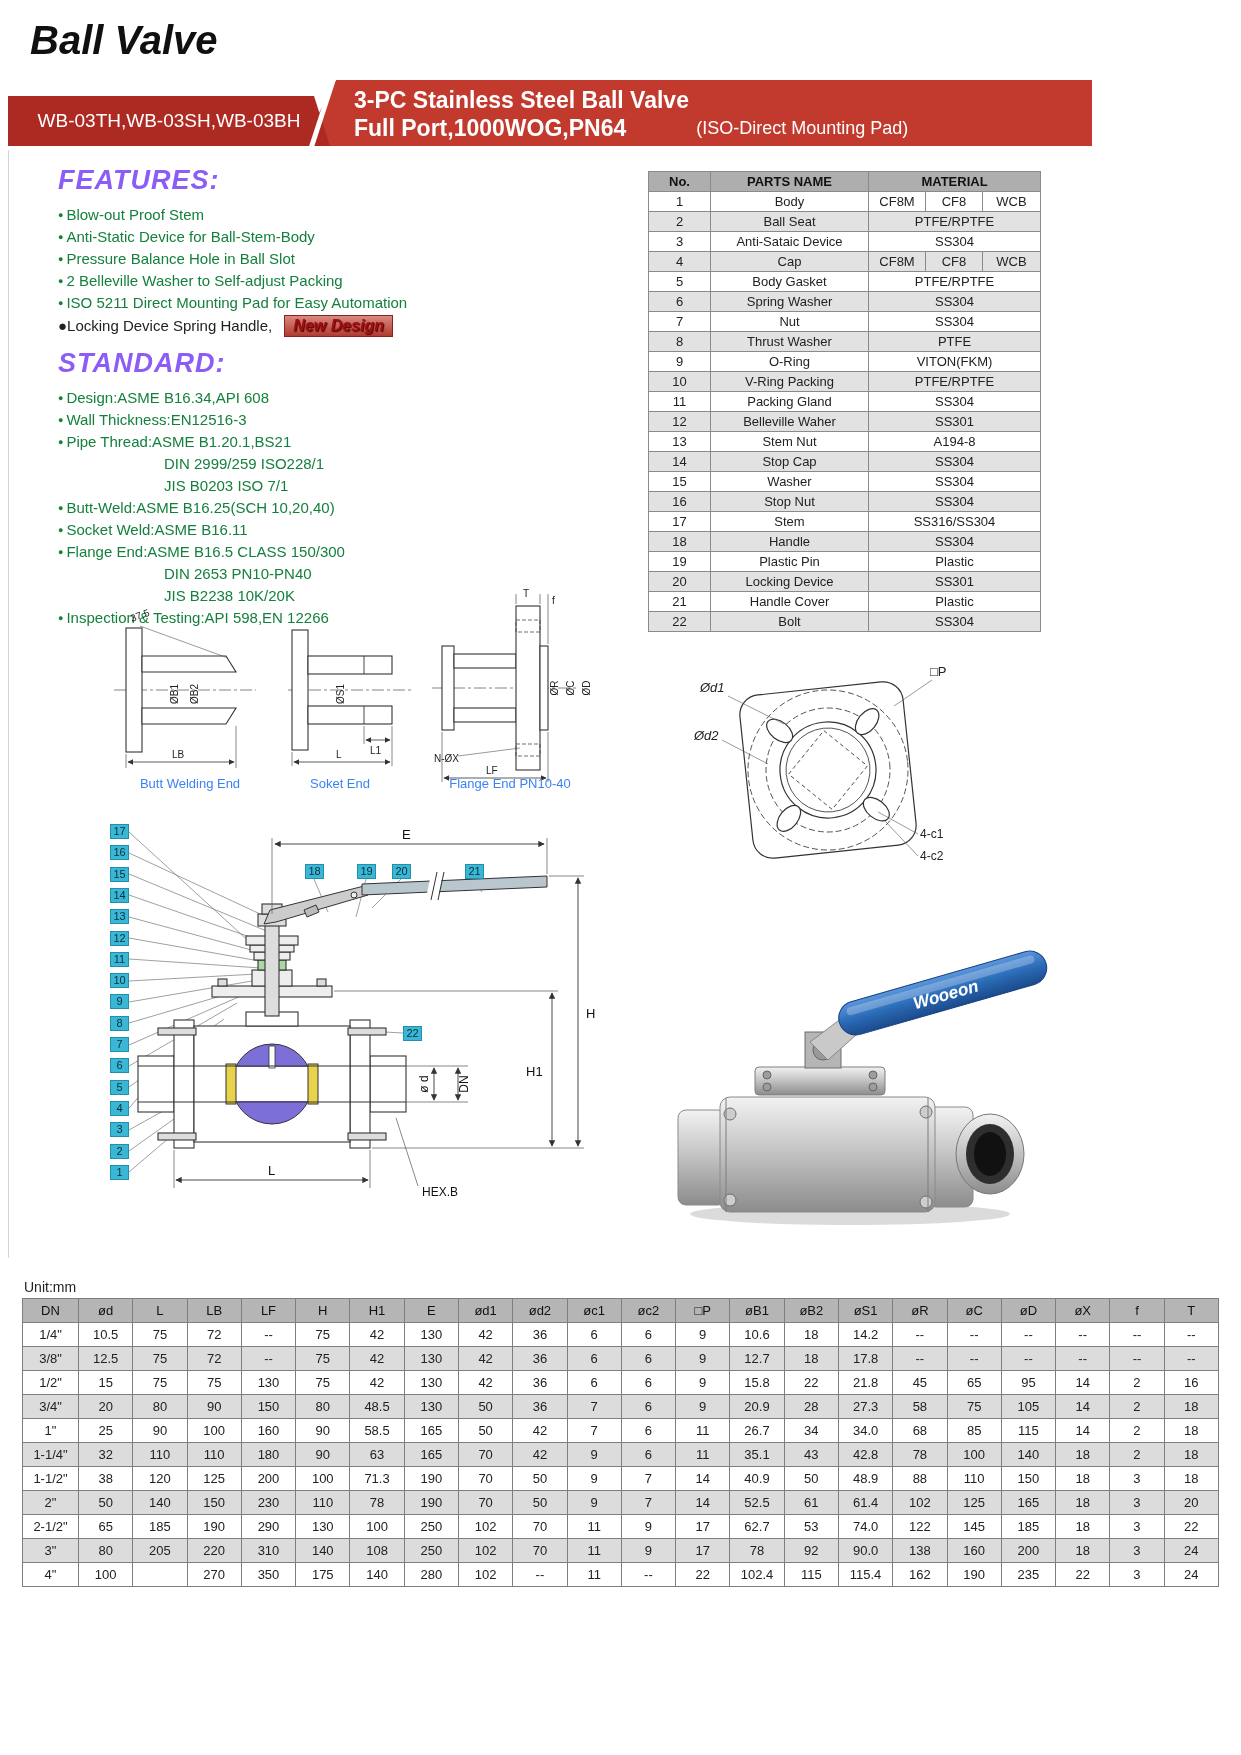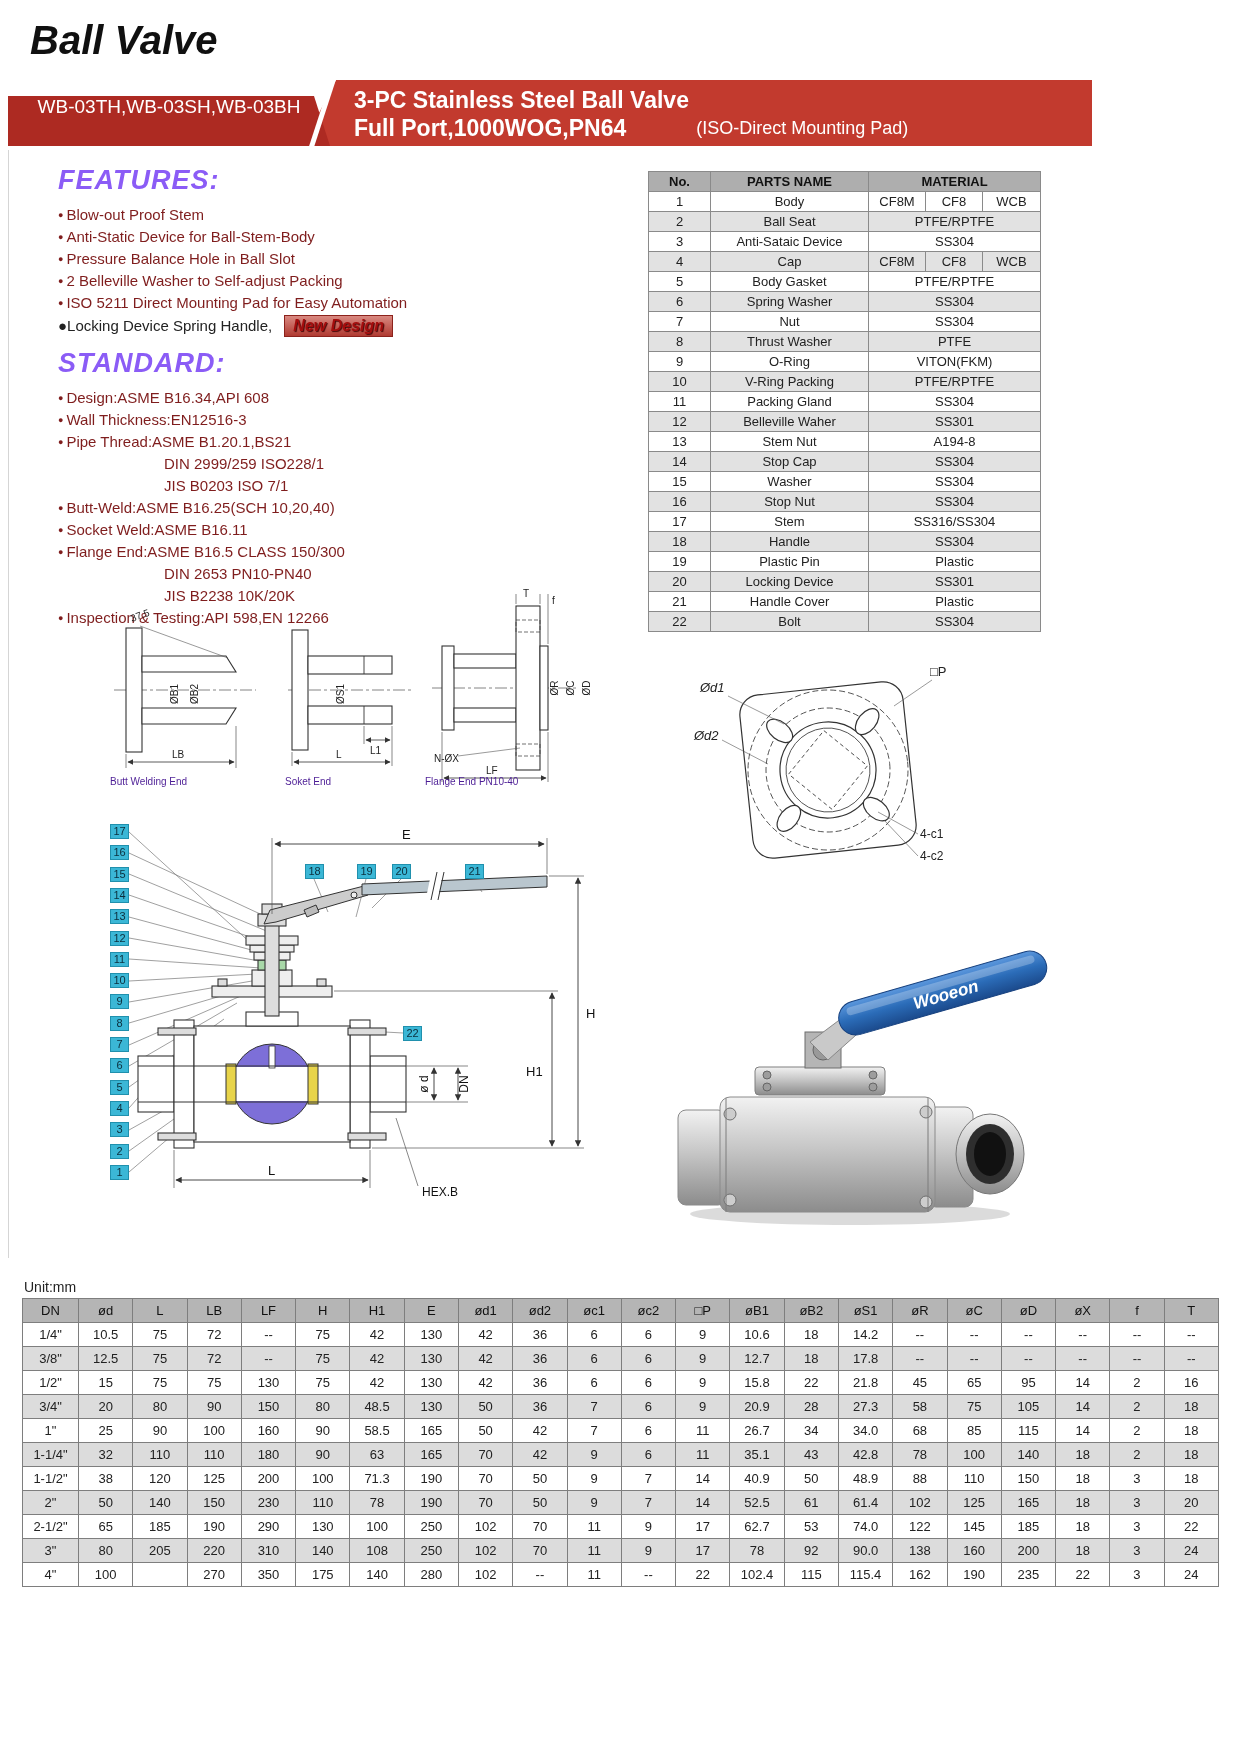--- a/index.html
+++ b/index.html
@@ -12,50 +12,50 @@
              font-weight:bold;color:#101010;}
 
   
   .band-right{position:absolute;left:302px;top:80px;width:790px;height:66px;background:#c23a2e;
               clip-path:polygon(34px 0,100% 0,100% 100%,0 100%);color:#fff;padding:6px 10px 0 52px;}
   .band-right .l1{font-size:23px;font-weight:bold;line-height:28px;}
   .band-right .l2{display:flex;align-items:flex-end;font-size:23px;font-weight:bold;line-height:28px;}
   .band-right .note{font-size:18px;font-weight:normal;margin-left:70px;}
   .band-left{position:absolute;left:8px;top:96px;width:322px;height:50px;background:#ad2a22;
              clip-path:polygon(0 0,calc(100% - 16px) 0,100% 100%,0 100%);
-             color:#fff;display:flex;justify-content:center;font-size:19px;}
+             color:#fff;display:flex;align-items:center;justify-content:center;font-size:19px;}
   .band-divider{position:absolute;left:320px;top:74px;width:5px;height:78px;background:#fff;
                 transform:rotate(18deg);}
   .page-edge{position:absolute;left:8px;top:150px;width:1px;height:1108px;background:#d5d5d5;}
 
   
   .features{position:absolute;left:58px;top:165px;width:400px;}
   .standard{position:absolute;left:58px;top:348px;width:420px;}
   .sec-heading{font-size:27px;font-weight:bold;font-style:italic;color:#8b5cf6;letter-spacing:1px;}
   .bullet-list{list-style:none;margin-top:9px;}
-  .bullet-list li{font-size:15px;line-height:19px;color:#7f1d1d;}
+  .bullet-list li{font-size:15px;line-height:19px;color:#15803d;}
   .bullet-list li::before{content:"\25CF";font-size:9px;margin-right:3px;position:relative;top:-2px;}
   .bullet-list li.indent{padding-left:106px;}
   .bullet-list li.indent::before{content:"";margin:0;}
   .lock-line{font-size:15px;}
   .new-design{display:inline-block;margin-left:8px;padding:1px 8px;font-size:16px;font-style:italic;
               font-weight:bold;color:#a50d0d;background:linear-gradient(180deg,#d98981,#b03a31);
               text-shadow:1px 1px 1px #4a0a0a;border:1px solid #8c221c;}
 
   
   .parts-wrap{position:absolute;left:648px;top:171px;width:392px;}
   table{border-collapse:collapse;}
   .parts-table{width:100%;font-size:13px;table-layout:fixed;}
   .parts-table th,.parts-table td{border:1px solid #8a8a8a;height:20px;text-align:center;
                                   padding:0 2px;overflow:hidden;white-space:nowrap;}
   .parts-table thead th{background:#aeaeae;font-weight:bold;color:#111;}
   .parts-table tr.alt td{background:#e2e2e2;}
 
   
-  .cap{position:absolute;font-size:10px;color:#4c1d95;}
+  .cap{position:absolute;font-size:13px;color:#3b82f6;text-align:center;}
 
   
   .assembly{position:absolute;left:100px;top:816px;width:565px;height:400px;}
   .assembly svg{position:absolute;left:0;top:0;}
   .callout{position:absolute;width:19px;height:15px;background:#3bb7d6;border:1px solid #2090ad;
            color:#0b2e3c;font-size:11px;line-height:13px;text-align:center;}
 
   .drawing{position:absolute;}
   svg text{font-family:"Liberation Sans",sans-serif;}
 

